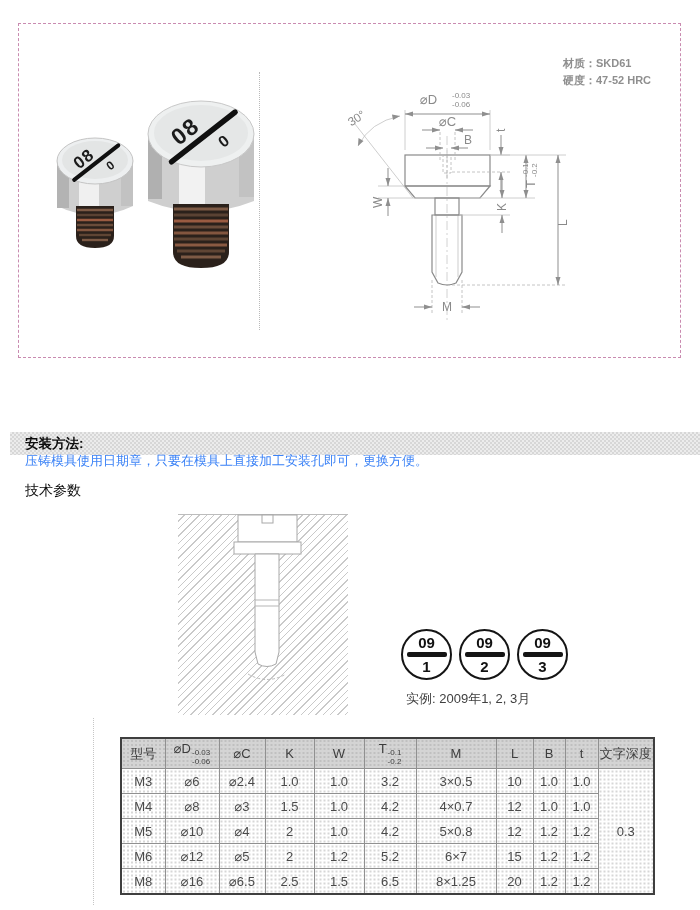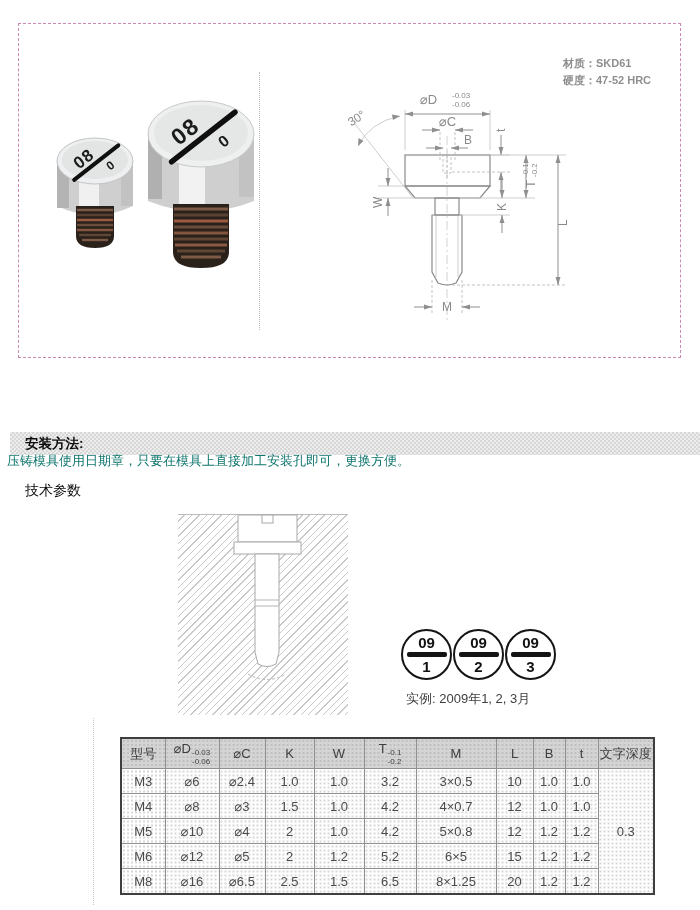--- a/index.html
+++ b/index.html
@@ -26,32 +26,32 @@
 
   
   .bar{left:10px;width:690px;height:23px;line-height:23px;padding-left:15px;box-sizing:border-box;
        font-size:13.5px;font-weight:bold;color:#0d0d0d;
        background-color:#e9e9e9;
        background-image:linear-gradient(45deg,#d7d7d7 25%,rgba(0,0,0,0) 25%,rgba(0,0,0,0) 75%,#d7d7d7 75%),
                         linear-gradient(45deg,#d7d7d7 25%,#ececec 25%,#ececec 75%,#d7d7d7 75%);
        background-size:4px 4px;background-position:0 0,2px 2px;}
   .title-bar{top:386px;}
   .method-bar{top:432px;}
-  .method-text{left:7px;top:452px;font-size:13px;color:#0f766e;}
+  .method-text{left:25px;top:452px;font-size:13px;color:#3b82f6;}
   .tech-heading{left:25px;top:482px;font-size:14px;font-weight:normal;color:#0d0d0d;}
 
   
   .install-diagram{left:178px;top:514px;width:170px;height:200px;}
   .hatch{position:absolute;left:0;top:0;width:100%;height:100%;background-color:#fff;
          background-image:repeating-linear-gradient(135deg,rgba(0,0,0,0) 0 4.2px,#c9c9c9 4.2px 5.2px);
          border-top:1px solid #bdbdbd;}
   .install-diagram svg{position:absolute;left:0;top:0;}
 
   
-  .date-circles{left:401px;top:629px;display:flex;gap:1px;align-items:center;}
+  .date-circles{left:401px;top:629px;display:flex;gap:7px;align-items:center;}
   .date-circle{width:47px;height:47px;border:2.5px solid #141414;border-radius:50%;background:#fff;
                display:flex;flex-direction:column;align-items:center;justify-content:center;
                font-weight:bold;font-size:15px;line-height:1;color:#111;}
   .date-circle .mid-bar{width:40px;height:5px;background:#141414;border-radius:2px;margin:2px 0;}
   .date-caption{left:406px;top:690px;font-size:13px;color:#404040;}
 
   
   .spec-table{left:120px;top:737px;}
   table{border-collapse:collapse;table-layout:fixed;width:533px;font-size:13px;color:#4a4a4a;}
   th,td{border:1px solid #909090;text-align:center;padding:0;height:24px;font-weight:normal;
@@ -335,21 +335,21 @@
           <td>1.2</td>
             <td>1.2</td>
         </tr>
         <tr>
           <td>M6</td>
             <td>⌀12</td>
           <td>⌀5</td>
             <td>2</td>
           <td>1.2</td>
             <td>5.2</td>
-          <td>6×5</td>
+          <td>6×7</td>
             <td>15</td>
           <td>1.2</td>
             <td>1.2</td>
         </tr>
         <tr>
           <td>M8</td>
             <td>⌀16</td>
           <td>⌀6.5</td>
             <td>2.5</td>
           <td>1.5</td>

